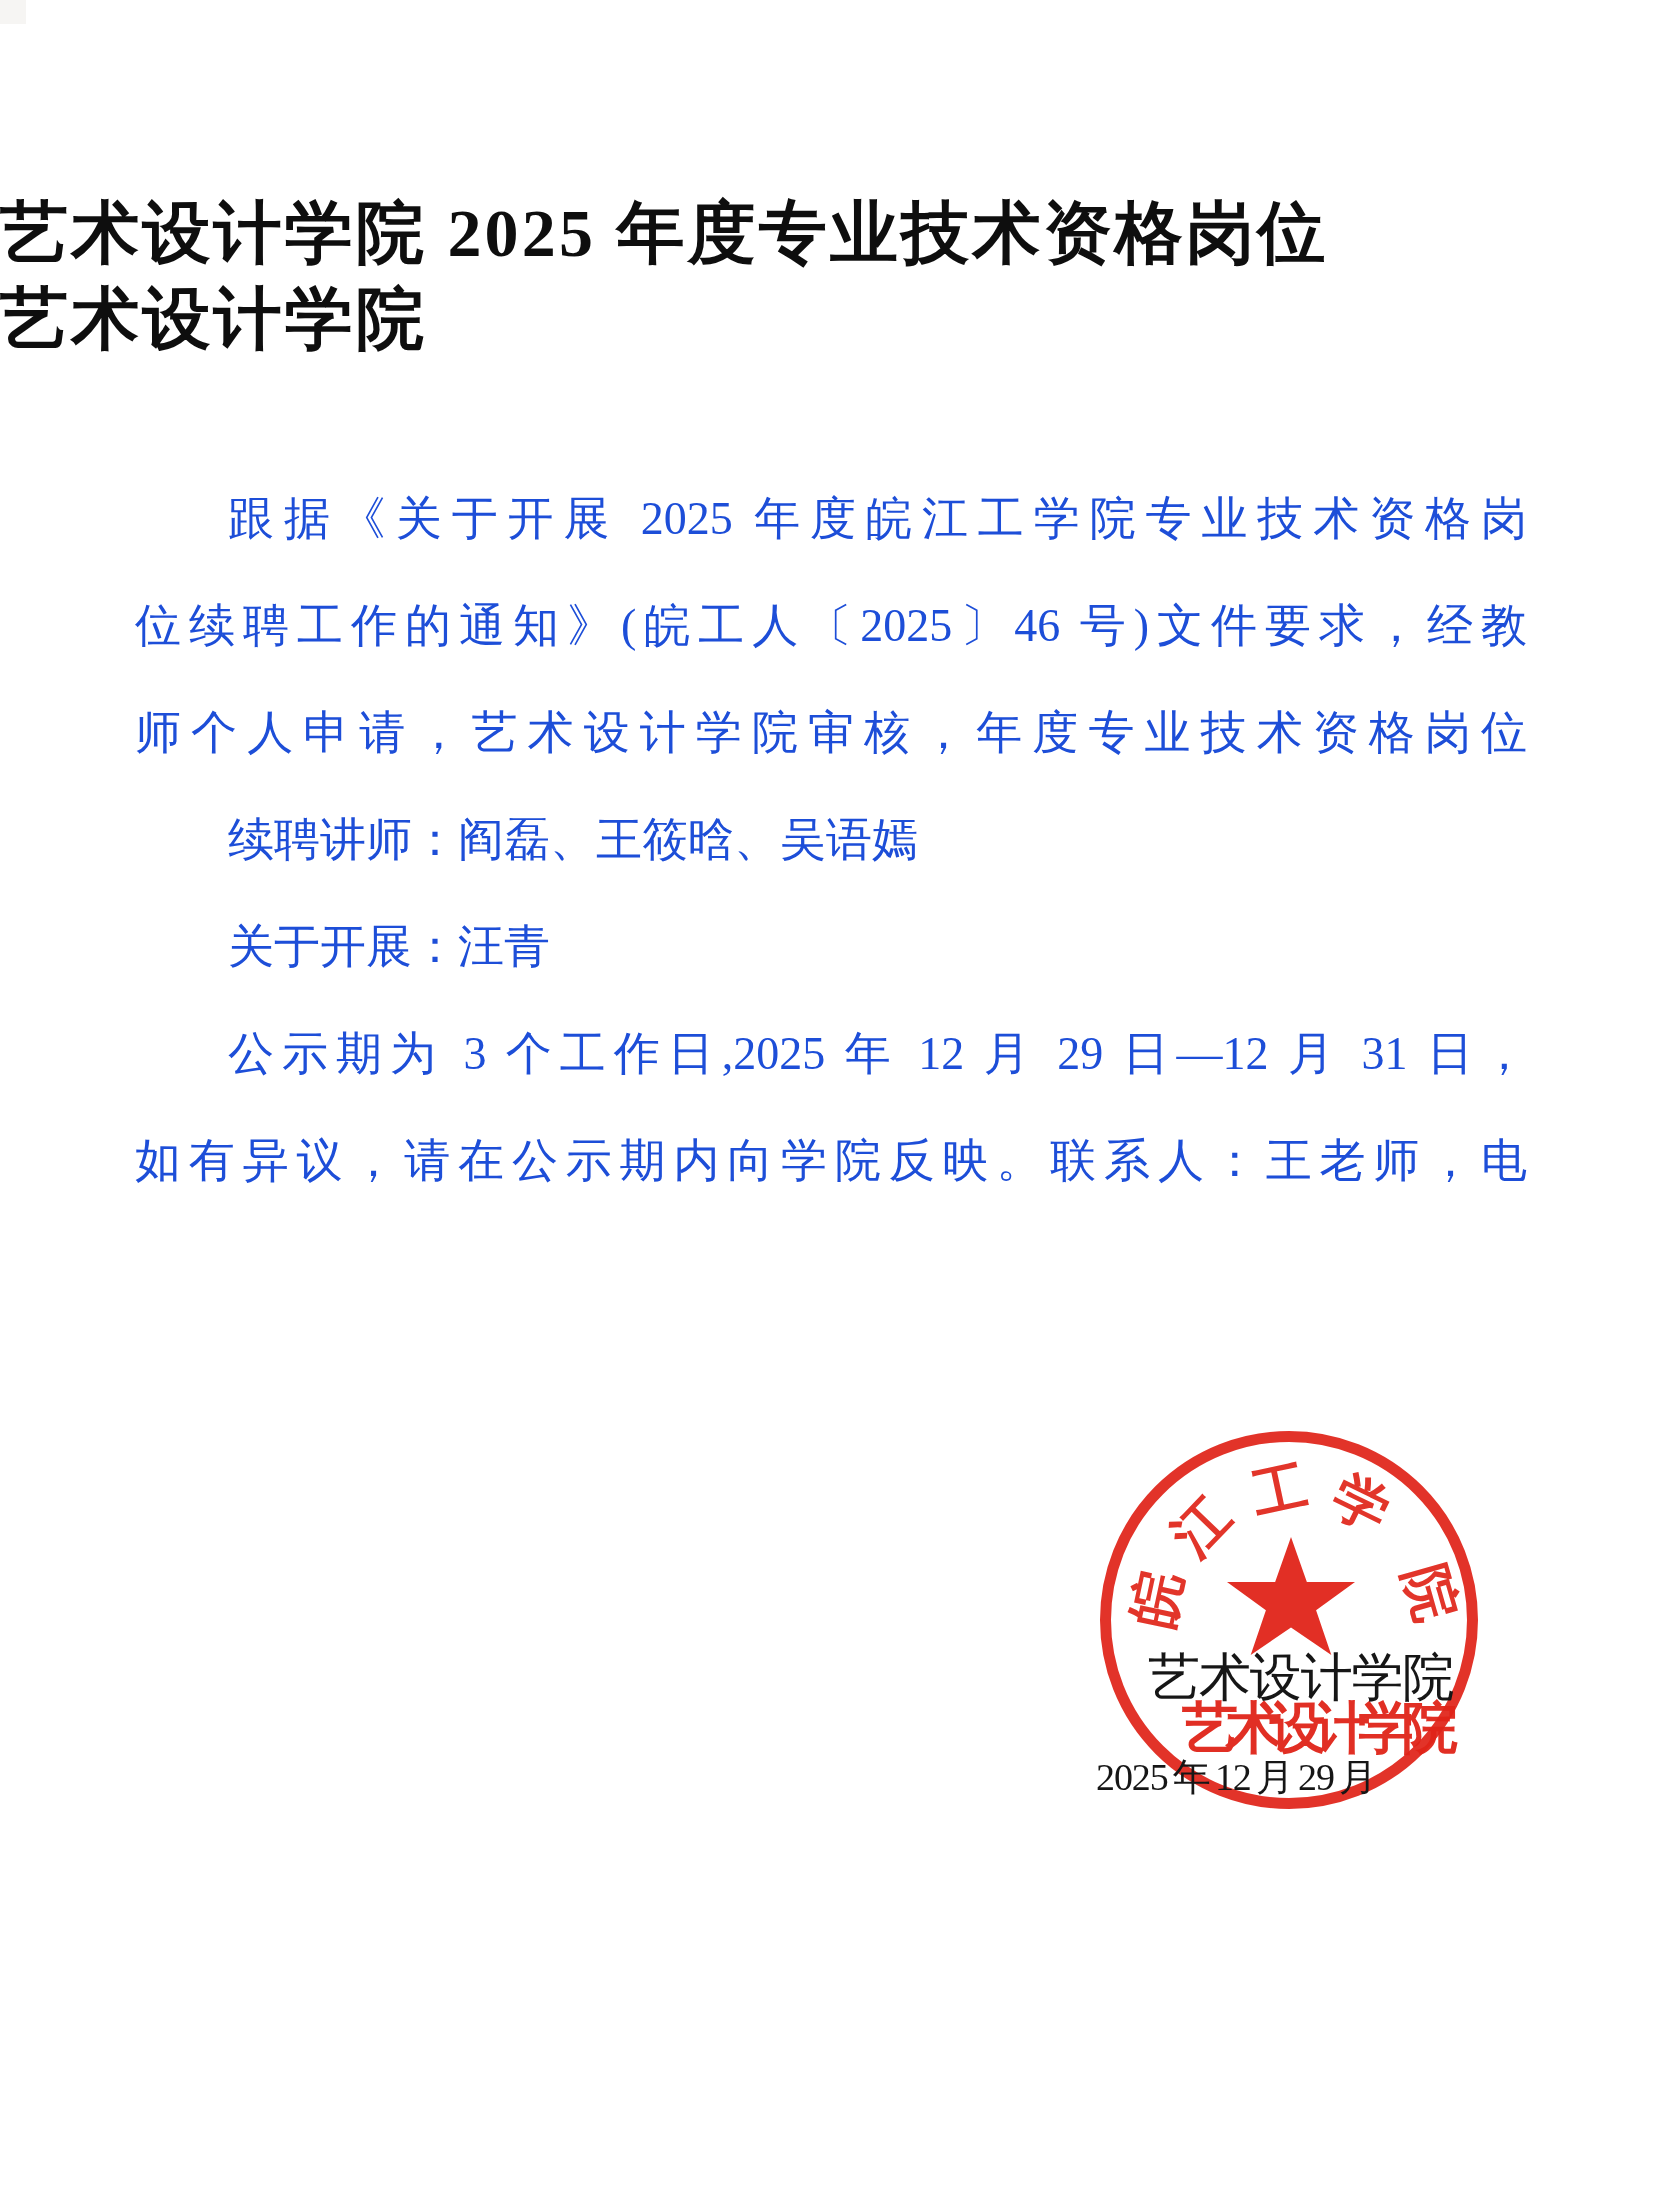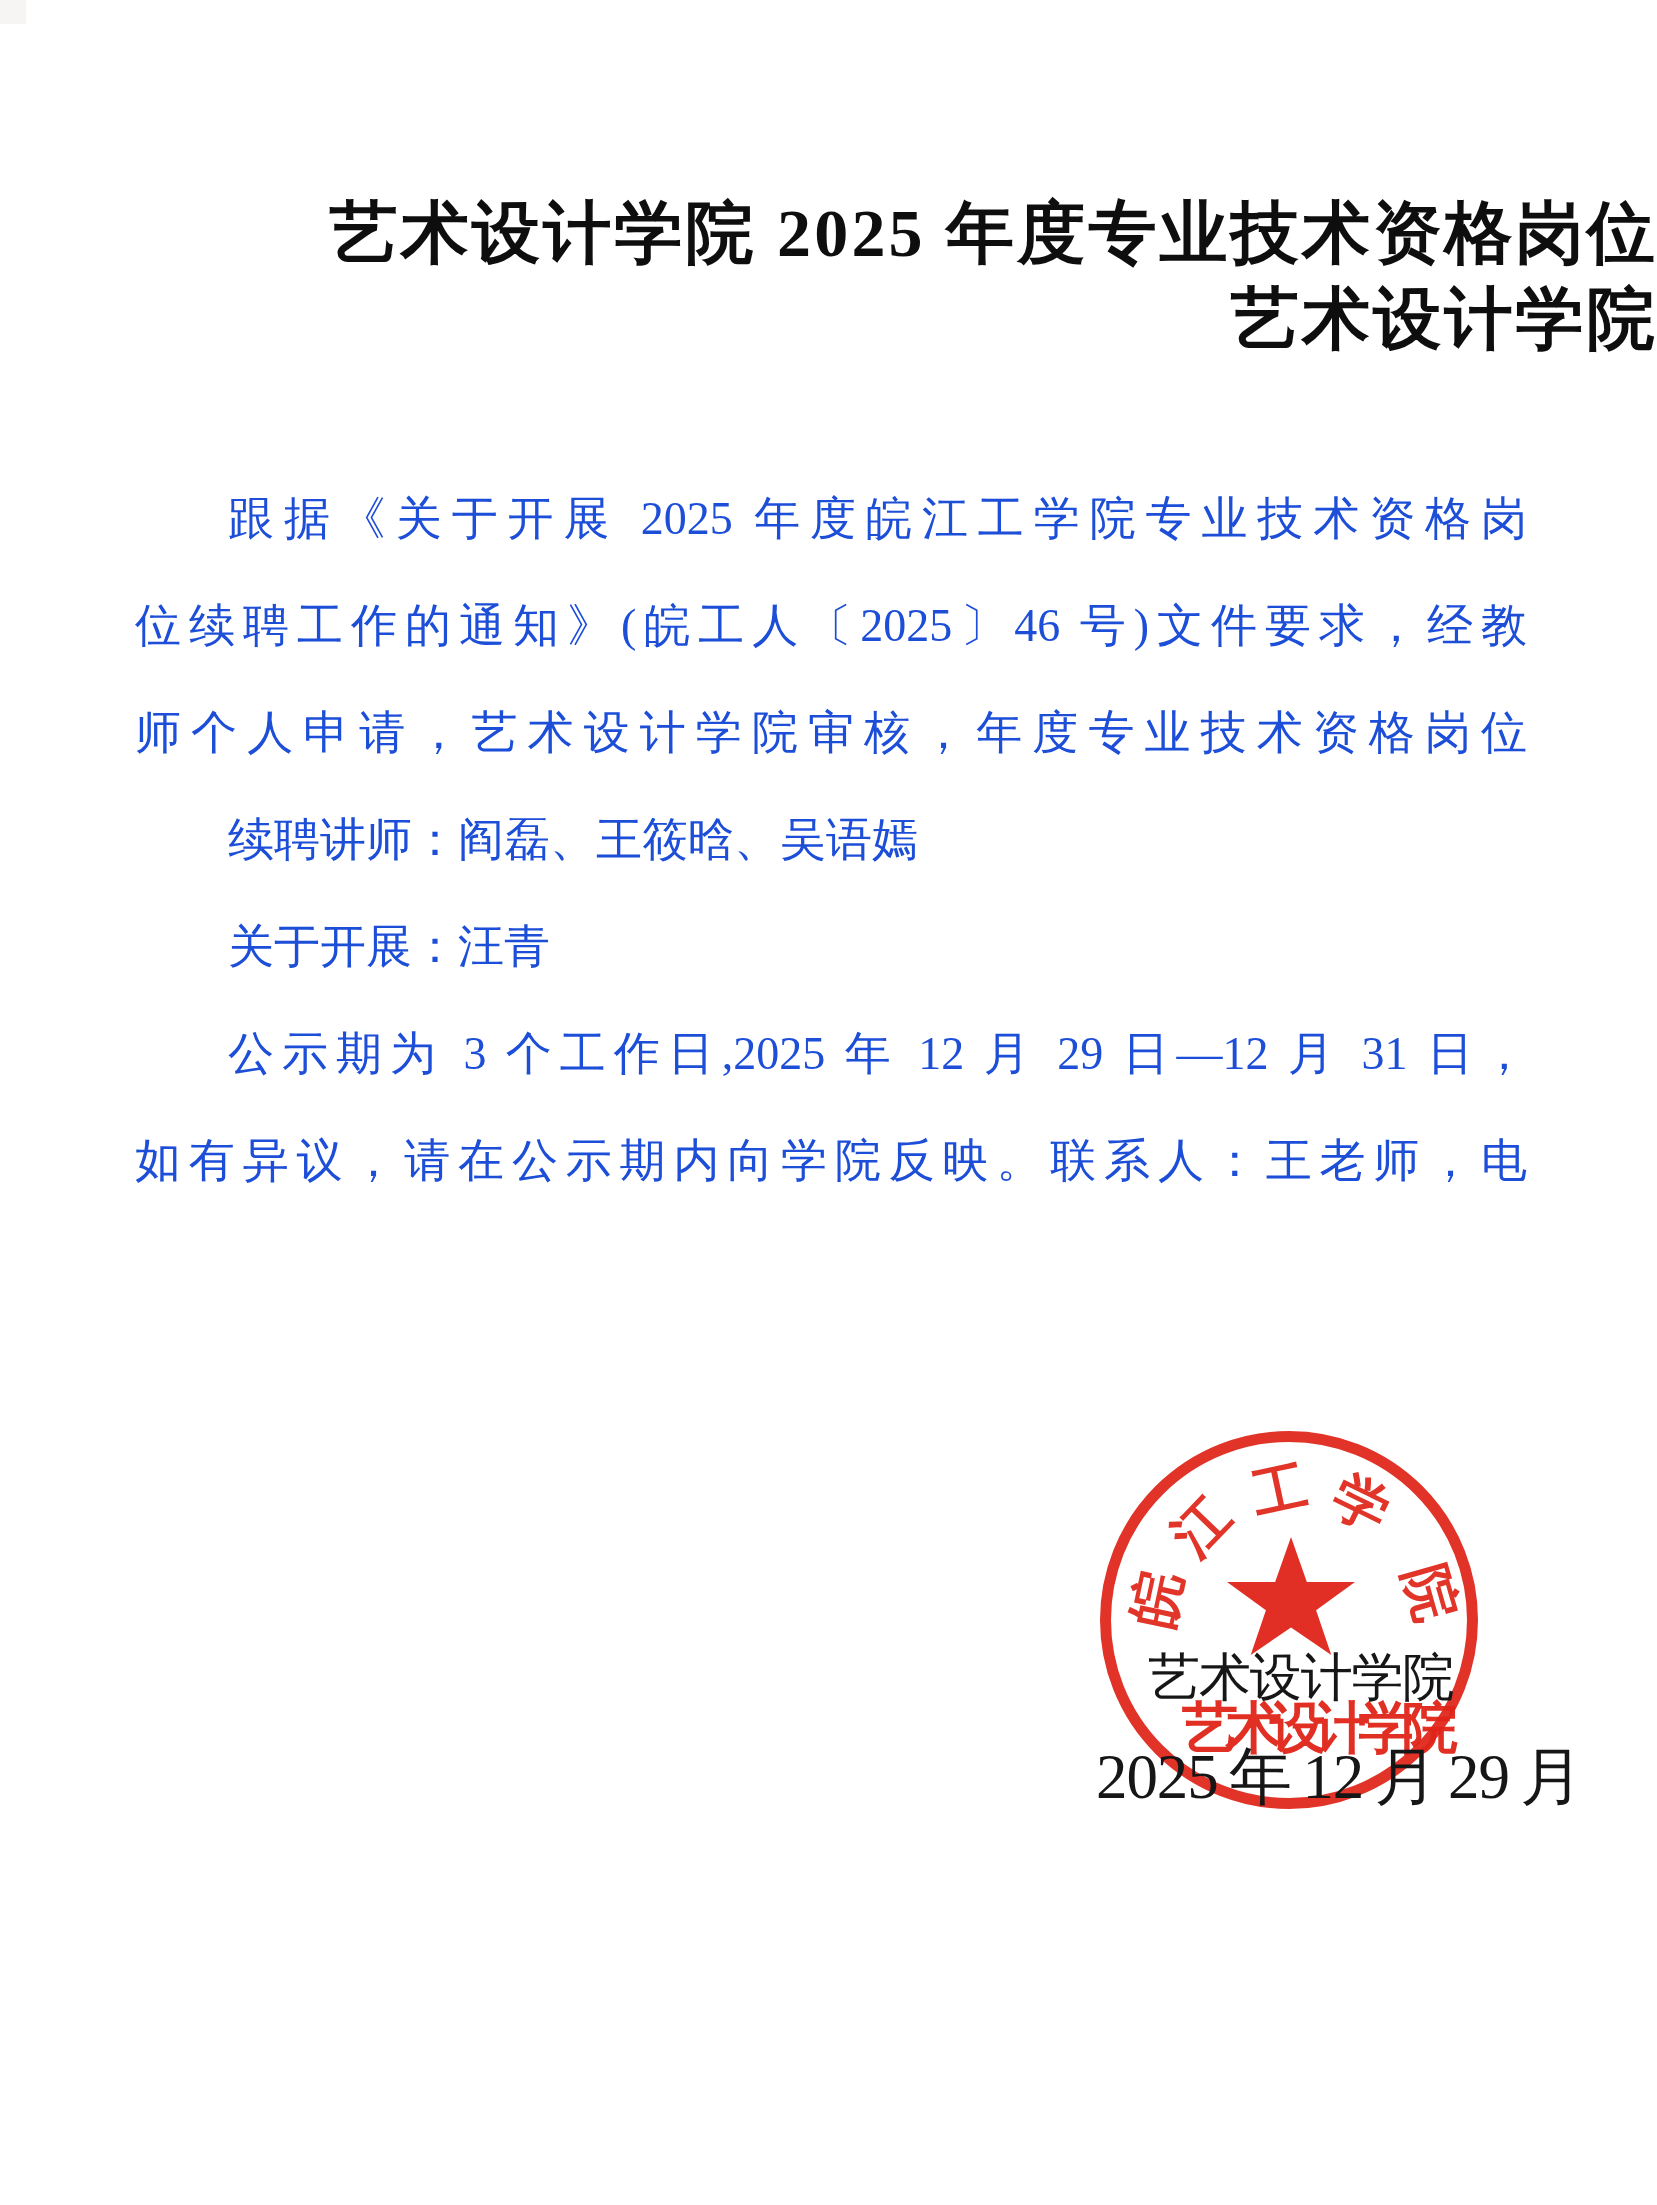--- a/index.html
+++ b/index.html
@@ -10,21 +10,21 @@
     font-family:"Liberation Serif","DejaVu Serif",serif;
     color:#121212;
     overflow:hidden;
   }
   .corner-artifact {
     position:absolute; left:0; top:0; width:26px; height:24px;
     background:#f6f5f3;
   }
   .title-block {
     position:absolute; left:0; right:0; top:190px;
-    text-align:right;
+    text-align:left;
     font-size:68px; line-height:86px;
     font-weight:700; letter-spacing:3.2px;
     color:#0e0e0e;
   }
   .body-block {
     position:absolute; left:135px; top:465px; width:1392px;
     font-size:46px; line-height:107px;
     color:#1d4ed8;
   }
   .bline { height:107px; white-space:nowrap; }
@@ -63,21 +63,21 @@
     z-index:3; white-space:nowrap;
   }
   
   .sign-name {
     position:absolute; left:1148px; top:1650px;
     font-size:52px; line-height:56px; letter-spacing:-1.1px;
     color:#161616; z-index:5; white-space:nowrap;
   }
   .sign-date {
     position:absolute; left:1096px; top:1749px;
-    font-size:63px; line-height:56px; letter-spacing:-1.1px; word-spacing:-3.2px;
+    font-size:38px; line-height:56px; letter-spacing:-1.1px; word-spacing:-3.2px;
     color:#161616; z-index:5; white-space:nowrap;
   }
 </style>
 </head>
 <body>
 
 <div class="corner-artifact"></div>
 
 <div class="title-block">
   <div>艺术设计学院 2025 年度专业技术资格岗位</div>

